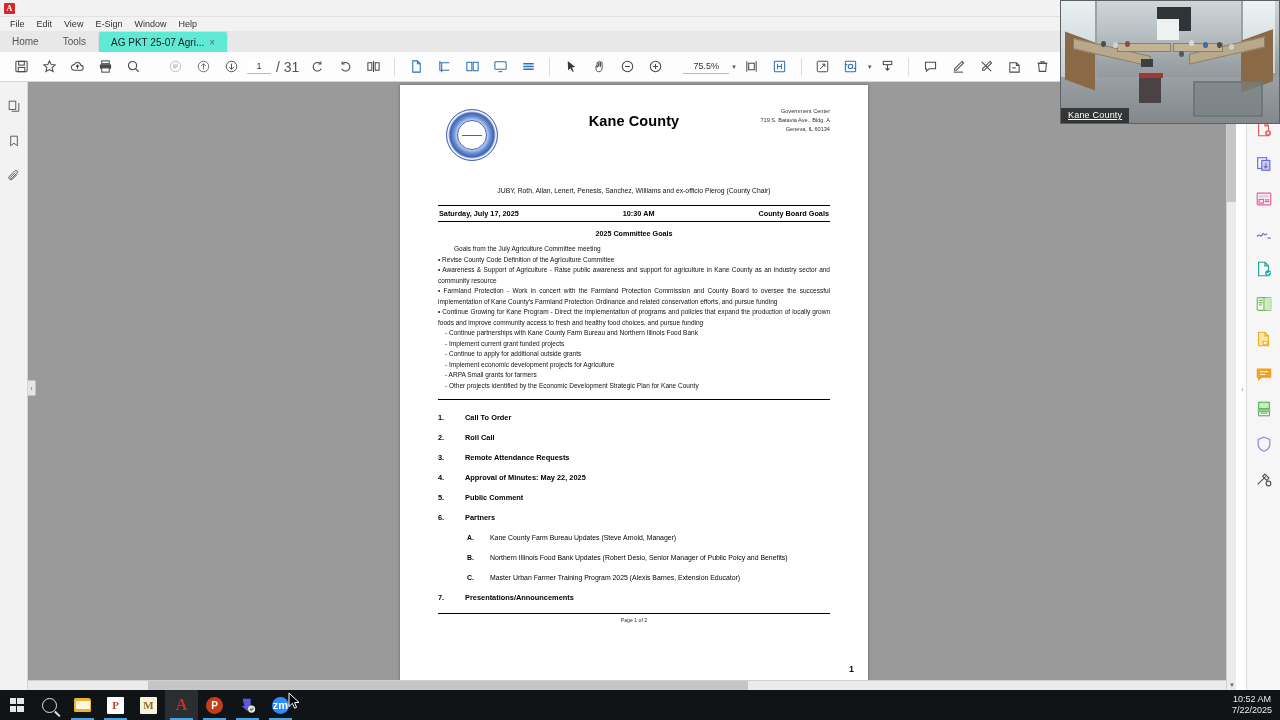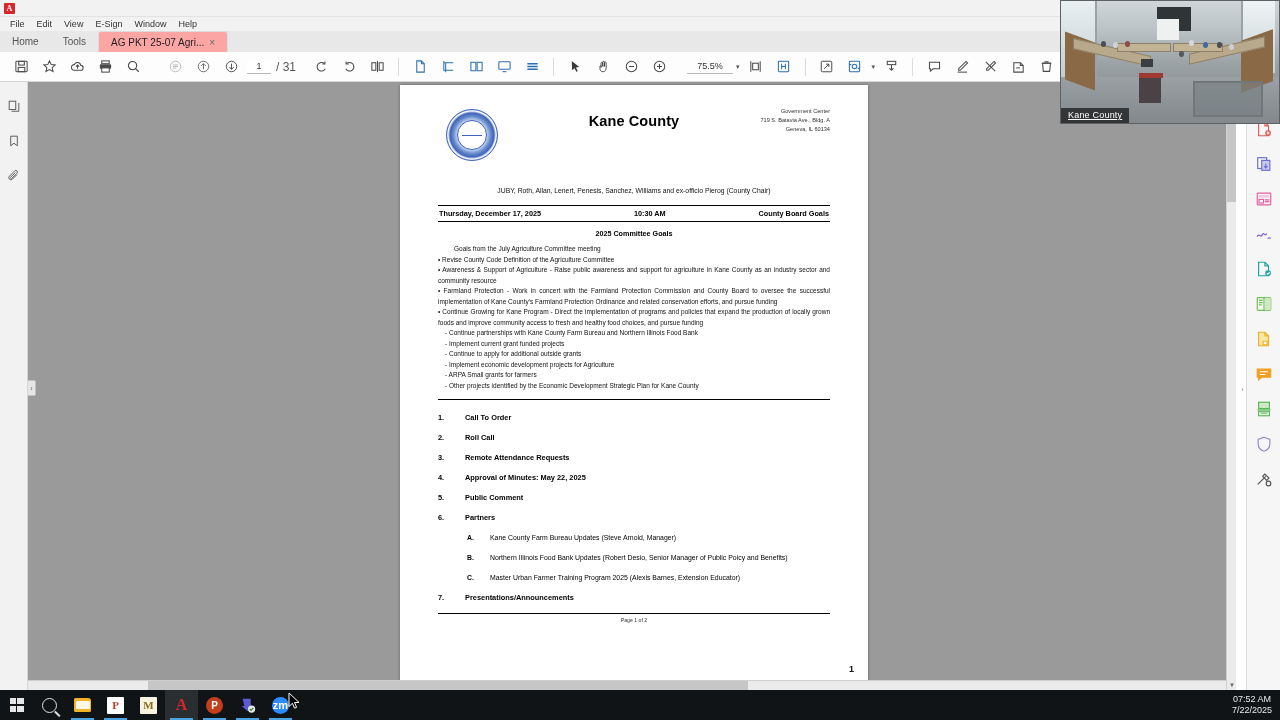--- a/index.html
+++ b/index.html
@@ -35,21 +35,21 @@
 
   
   .tabstrip {
     position:absolute; left:0; top:31px; width:1280px; height:21px;
     background:#e8e8e8; display:flex; align-items:flex-end;
   }
   .tab {
     height:21px; display:flex; align-items:center; gap:5px;
     padding:0 12px; font-size:10px; color:#555; cursor:default;
   }
-  .tab.active { background:#fca5a5; color:#222; border-top:1px solid #dcdcdc;
+  .tab.active { background:#5eead4; color:#222; border-top:1px solid #dcdcdc;
     border-left:1px solid #dcdcdc; border-right:1px solid #dcdcdc;
     border-radius:3px 3px 0 0; }
   .tab-close { font-size:10px; color:#666; }
 
   
   .toolbar {
     position:absolute; left:0; top:52px; width:1280px; height:30px;
     background:#fdfdfd; border-bottom:1px solid #d6d6d6;
     display:flex; align-items:center; padding-left:7px; gap:0px;
   }
@@ -57,21 +57,21 @@
     width:28px; height:28px; display:flex; align-items:center; justify-content:center;
     cursor:default; color:#4a4a4a;
   }
   .tb-btn svg { display:block; }
   .tb-sep { width:1px; height:18px; background:#dcdcdc; margin:0 7px; }
   .tb-gap { width:14px; }
   .pagebox {
     width:24px; height:15px; border-bottom:1px solid #b9b9b9; background:#fff;
     font-size:9px; color:#333; text-align:center; line-height:15px; margin-left:2px;
   }
-  .pagetotal { font-size:12px; color:#555; margin-left:5px; margin-right:11px; white-space:nowrap; }
+  .pagetotal { font-size:14px; color:#555; margin-left:5px; margin-right:4px; white-space:nowrap; }
   .zoombox {
     width:46px; height:15px; border-bottom:1px solid #b9b9b9;
     font-size:9px; color:#333; text-align:center; line-height:15px;
   }
   .zoom-caret { font-size:7px; color:#555; margin-left:3px; margin-right:2px;}
 
   
   .leftrail {
     position:absolute; left:0; top:82px; width:28px; height:608px;
     background:#f2f2f2; border-right:1px solid #d6d6d6;
@@ -531,21 +531,21 @@
             <div>Government Center</div>
             <div>719 S. Batavia Ave., Bldg. A</div>
             <div>Geneva, IL 60134</div>
           </div>
         </div>
 
         <div class="attendees">JUBY, Roth, Allan, Lenert, Penesis, Sanchez, Williams and ex-officio Pierog (County Chair)</div>
 
         <hr class="rule">
         <div class="meta-row">
-          <div>Thursday, December 17, 2025</div>
+          <div>Saturday, July 17, 2025</div>
           <div>10:30 AM</div>
           <div>County Board Goals</div>
         </div>
         <hr class="rule-thin">
 
         <div class="goals-title">2025 Committee Goals</div>
         <div class="goals-body">
           <div class="lead">Goals from the July Agriculture Committee meeting</div>
           <div class="bullet">• Revise County Code Definition of the Agriculture Committee</div>
           <div class="bullet">• Awareness &amp; Support of Agriculture - Raise public awareness and support for agriculture in Kane County as   an industry sector and community resource</div>
@@ -764,21 +764,21 @@
       <svg width="18" height="18" viewBox="0 0 20 20">
         <path d="M4 3h9v8h3l-6.5 6L3 11h3z" fill="#5b5bd6"></path>
         <circle cx="14" cy="14.5" r="4" fill="#e8e8e8"></circle>
         <path d="M12.2 14.5l1.3 1.4 2.4-2.7" stroke="#3a7f3a" stroke-width="1.4" fill="none"></path>
         </svg>
     </div>
     <div class="tb-item open">
       <div class="ic-circle" style="background:#2d8cff;font-size:11px">zm</div>
     </div>
     <div class="clock">
-      <div>07:52 AM</div>
+      <div>10:52 AM</div>
       <div>7/22/2025</div>
     </div>
   </div>
 
   <svg class="cursor" width="14" height="20" viewBox="0 0 14 20">
     <path d="M1 1 1 14.5 4.4 11.3 6.6 16.2 8.6 15.3 6.5 10.6 11 10.4z" fill="#000" stroke="#fff" stroke-width="1"></path>
   </svg>
 
 </div>
 

